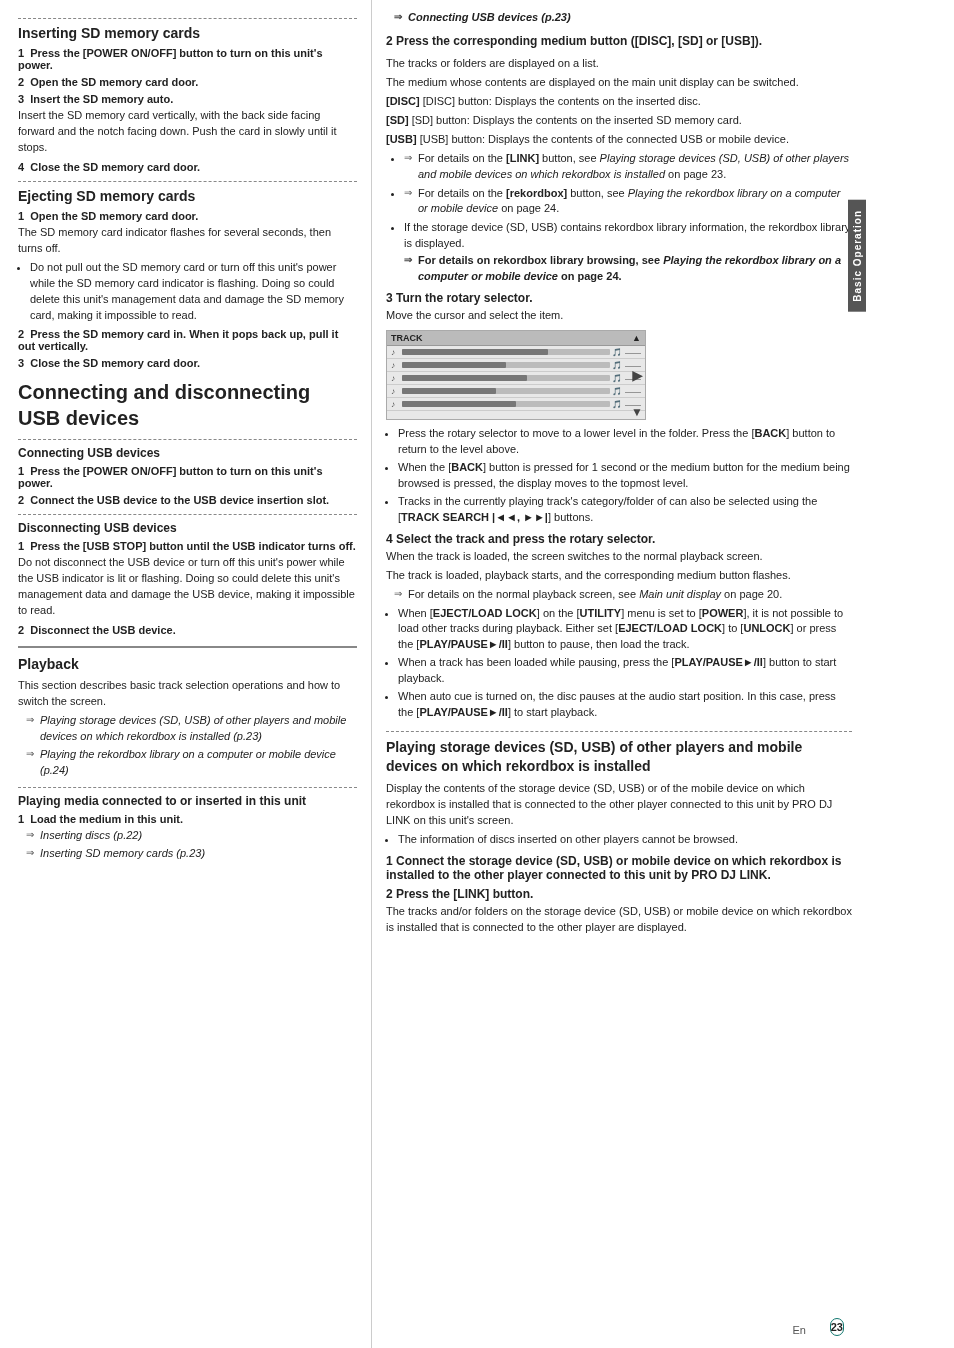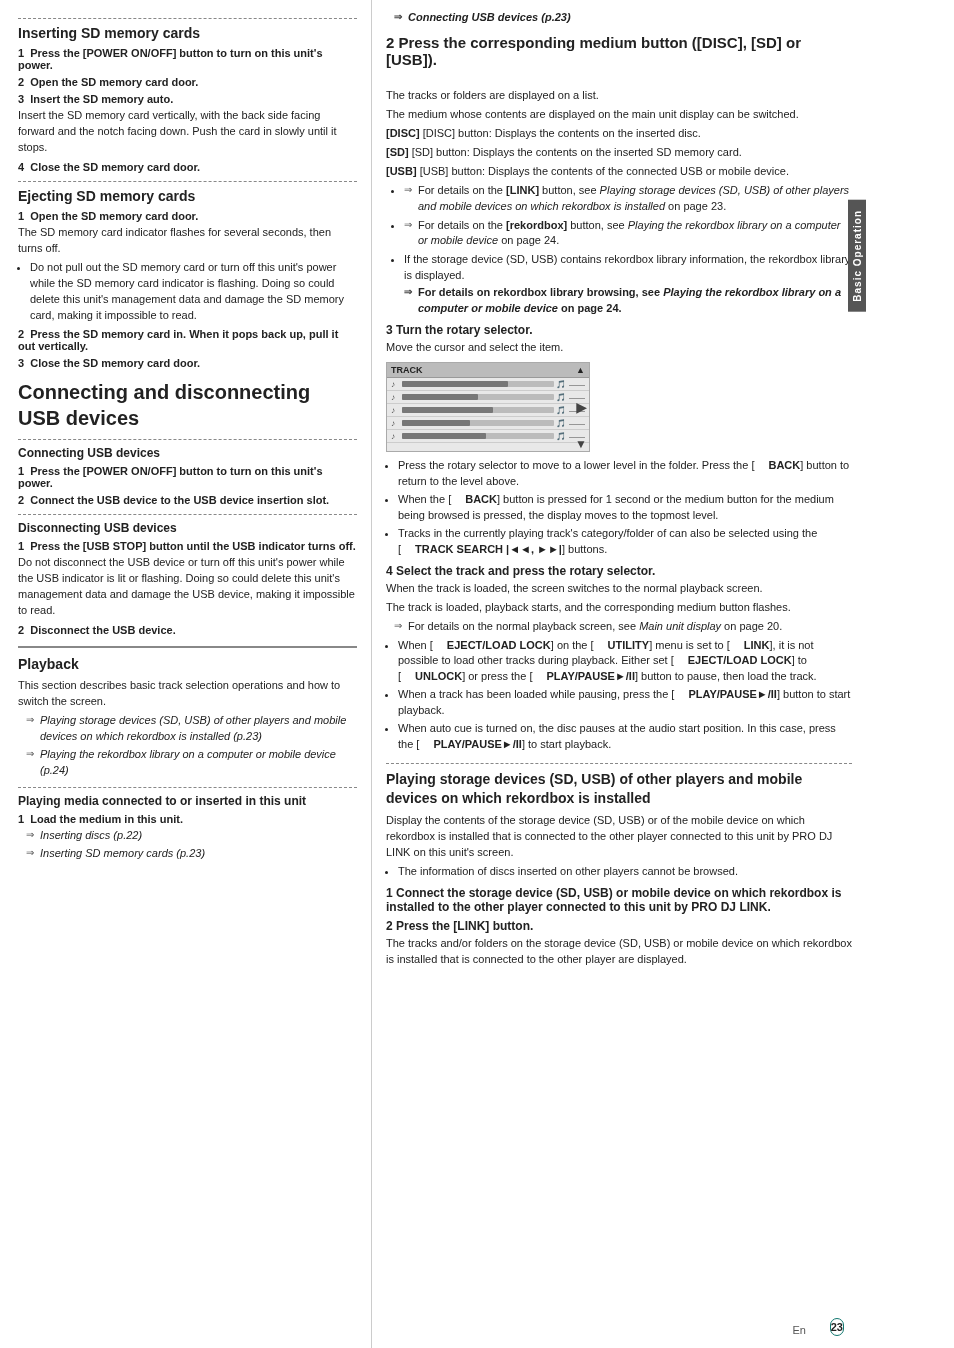--- a/index.html
+++ b/index.html
@@ -92,21 +92,21 @@
       position: relative;
     }
     .arrow-list li::before {
       content: '⇒';
       position: absolute;
       left: 0;
       font-size: 10px;
       color: #444;
     }
     .italic { font-style: italic; }
-    .bold { font-weight: bold; padding-left: 14px; }
+    .bold { font-weight: bold; }
     .bracket { font-weight: bold; }
     .page-num-box {
       position: absolute;
       bottom: 12px;
       right: 22px;
       border: 1px solid #0f766e;
       border-radius: 8px;
       padding: 2px 0;
       font-size: 11px;
       font-weight: bold;
@@ -114,21 +114,21 @@
     .en-label {
       position: absolute;
       bottom: 12px;
       right: 60px;
       font-size: 11px;
       color: #555;
     }
     .track-image {
       border: 1px solid #aaa;
       background: #e8e8e8;
-      width: 204px;
+      width: 260px;
       height: 90px;
       margin: 6px 0;
       position: relative;
       font-size: 9px;
       overflow: hidden;
     }
     .track-image .track-header {
       background: #bbb;
       padding: 2px 4px;
       font-weight: bold;
@@ -272,21 +272,21 @@
     </ul>
 
   </div>
 
   <div class="right-col">
 
     <ul class="arrow-list" style="margin-bottom:8px;font-weight:bold;">
       <li><span class="italic">Connecting USB devices (p.23)</span></li>
     </ul>
 
-    <div class="step" style="font-size:15px; margin-bottom:20px;">
+    <div class="step" style="font-size:12px; margin-bottom:8px;">
       <span>2  Press the corresponding medium button ([DISC], [SD] or [USB]).</span>
     </div>
     <p class="body-text">The tracks or folders are displayed on a list.</p>
     <p class="body-text">The medium whose contents are displayed on the main unit display can be switched.</p>
     <p class="body-text"><span class="bracket">[DISC]</span> <span>[DISC] button: Displays the contents on the inserted disc.</span></p>
     <p class="body-text"><span class="bracket">[SD]</span> <span>[SD] button: Displays the contents on the inserted SD memory card.</span></p>
     <p class="body-text"><span class="bracket">[USB]</span> <span>[USB] button: Displays the contents of the connected USB or mobile device.</span></p>
 
     <ul class="bullet-list" style="margin-left:18px;">
       <li>
@@ -364,21 +364,21 @@
 
     <div class="step" style="font-size:12px; margin-top:6px; margin-bottom:3px;">
       <span>4  Select the track and press the rotary selector.</span>
     </div>
     <p class="body-text">When the track is loaded, the screen switches to the normal playback screen.</p>
     <p class="body-text">The track is loaded, playback starts, and the corresponding medium button flashes.</p>
     <ul class="arrow-list">
       <li>For details on the normal playback screen, see <span class="italic">Main unit display</span> on page 20.</li>
     </ul>
     <ul class="bullet-list">
-      <li>When [<span class="bold">EJECT/LOAD LOCK</span>] on the [<span class="bold">UTILITY</span>] menu is set to [<span class="bold">LINK</span>], it is not possible to load other tracks during playback. Either set [<span class="bold">EJECT/LOAD LOCK</span>] to [<span class="bold">UNLOCK</span>] or press the [<span class="bold">PLAY/PAUSE►/II</span>] button to pause, then load the track.</li>
+      <li>When [<span class="bold">EJECT/LOAD LOCK</span>] on the [<span class="bold">UTILITY</span>] menu is set to [<span class="bold">POWER</span>], it is not possible to load other tracks during playback. Either set [<span class="bold">EJECT/LOAD LOCK</span>] to [<span class="bold">UNLOCK</span>] or press the [<span class="bold">PLAY/PAUSE►/II</span>] button to pause, then load the track.</li>
       <li>When a track has been loaded while pausing, press the [<span class="bold">PLAY/PAUSE►/II</span>] button to start playback.</li>
       <li>When auto cue is turned on, the disc pauses at the audio start position. In this case, press the [<span class="bold">PLAY/PAUSE►/II</span>] to start playback.
       </li>
     </ul>
 
     <div class="section-divider" style="border-top: 1px dashed #888; margin: 10px 0 6px 0;"></div>
     <div class="section-title" style="font-size:14px; font-weight:bold; margin-bottom:5px; line-height:1.35;">
       <span>Playing storage devices (SD, USB) of other players and mobile devices on which rekordbox is installed</span>
     </div>
     <p class="body-text">Display the contents of the storage device (SD, USB) or of the mobile device on which rekordbox is installed that is connected to the other player connected to this unit by PRO DJ LINK on this unit's screen.</p>

